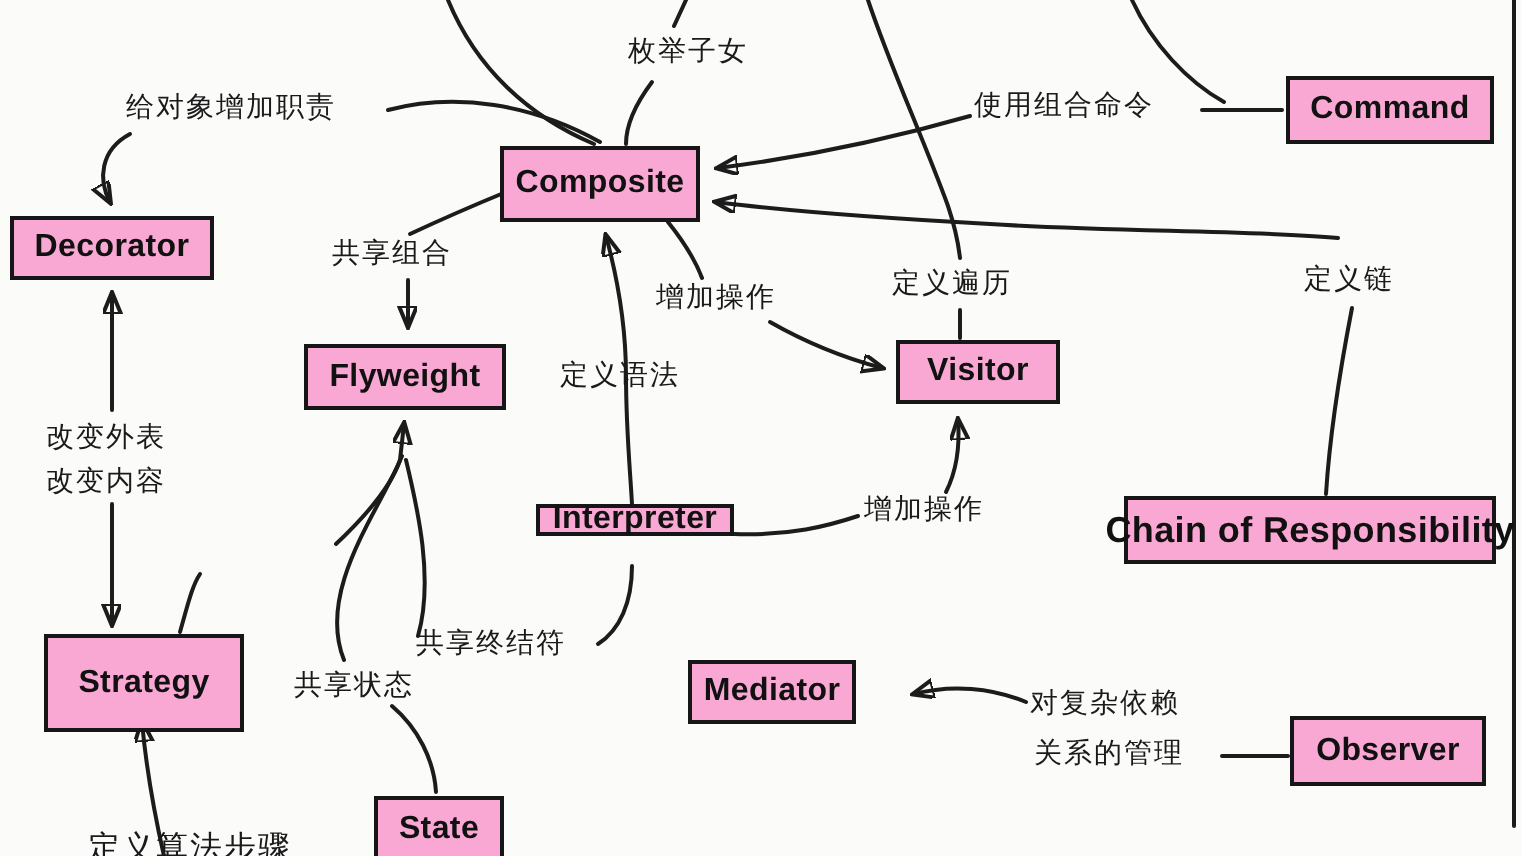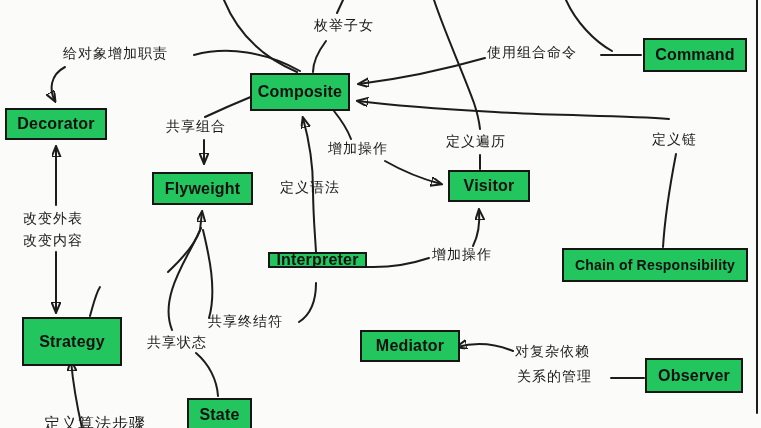--- a/index.html
+++ b/index.html
@@ -5,26 +5,26 @@
   html,body{margin:0;padding:0;}
   .stage{
     position:relative; width:761px; height:428px;
     background:#fbfbf9; overflow:hidden;
     font-family:"Liberation Sans","DejaVu Sans",sans-serif;
   }
   .edges{position:absolute;left:0;top:0;width:761px;height:428px;}
   .edges path, .edges line{stroke:#1c1c1c;stroke-width:2;fill:none;stroke-linecap:round;}
   .node{
     position:absolute; box-sizing:border-box;
-    background:#22c55e; border:2.5px solid #161616;
+    background:#f9a8d4; border:2.5px solid #161616;
     display:flex; align-items:center; justify-content:center;
     font-weight:bold; font-size:16px; color:#111;
     letter-spacing:0.2px; white-space:nowrap;
   }
-  .node.small-label{font-size:14px;}
+  .node.small-label{font-size:18px;}
   .anno{
     position:absolute; font-size:14px; letter-spacing:1px;
     color:#1a1a1a; white-space:nowrap;
   }
   .anno.cut{font-size:16px;}
 </style>
 </head>
 <body>
 
 <div class="stage">
@@ -87,21 +87,21 @@
   <div class="node" style="left:152px;top:172px;width:101px;height:33px;">Flyweight</div>
 
   <div class="node" style="left:448px;top:170px;width:82px;height:32px;">Visitor</div>
 
   <div class="node" style="left:268px;top:252px;width:99px;height:16px;">Interpreter</div>
 
   <div class="node" style="left:22px;top:317px;width:100px;height:49px;">Strategy</div>
 
   <div class="node" style="left:187px;top:398px;width:65px;height:34px;">State</div>
 
-  <div class="node" style="left:360px;top:330px;width:100px;height:32px;">Mediator</div>
+  <div class="node" style="left:344px;top:330px;width:84px;height:32px;">Mediator</div>
 
   <div class="node" style="left:643px;top:38px;width:104px;height:34px;">Command</div>
 
   <div class="node small-label" style="left:562px;top:248px;width:186px;height:34px;">Chain of Responsibility</div>
 
   <div class="node" style="left:645px;top:358px;width:98px;height:35px;">Observer</div>
 
   <div class="anno" style="left:63px;top:45px;">给对象增加职责</div>
 
   <div class="anno" style="left:314px;top:17px;">枚举子女</div>

